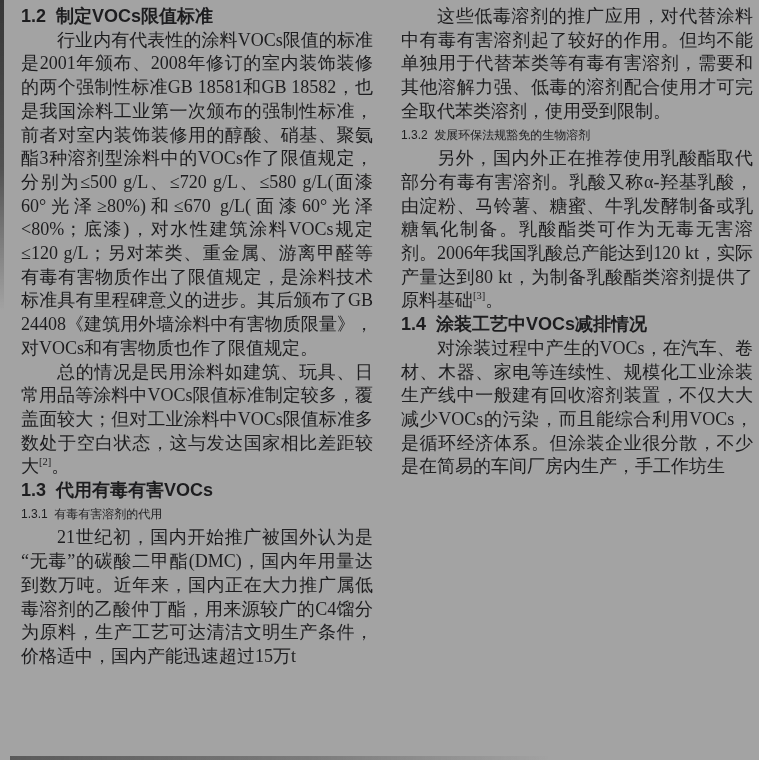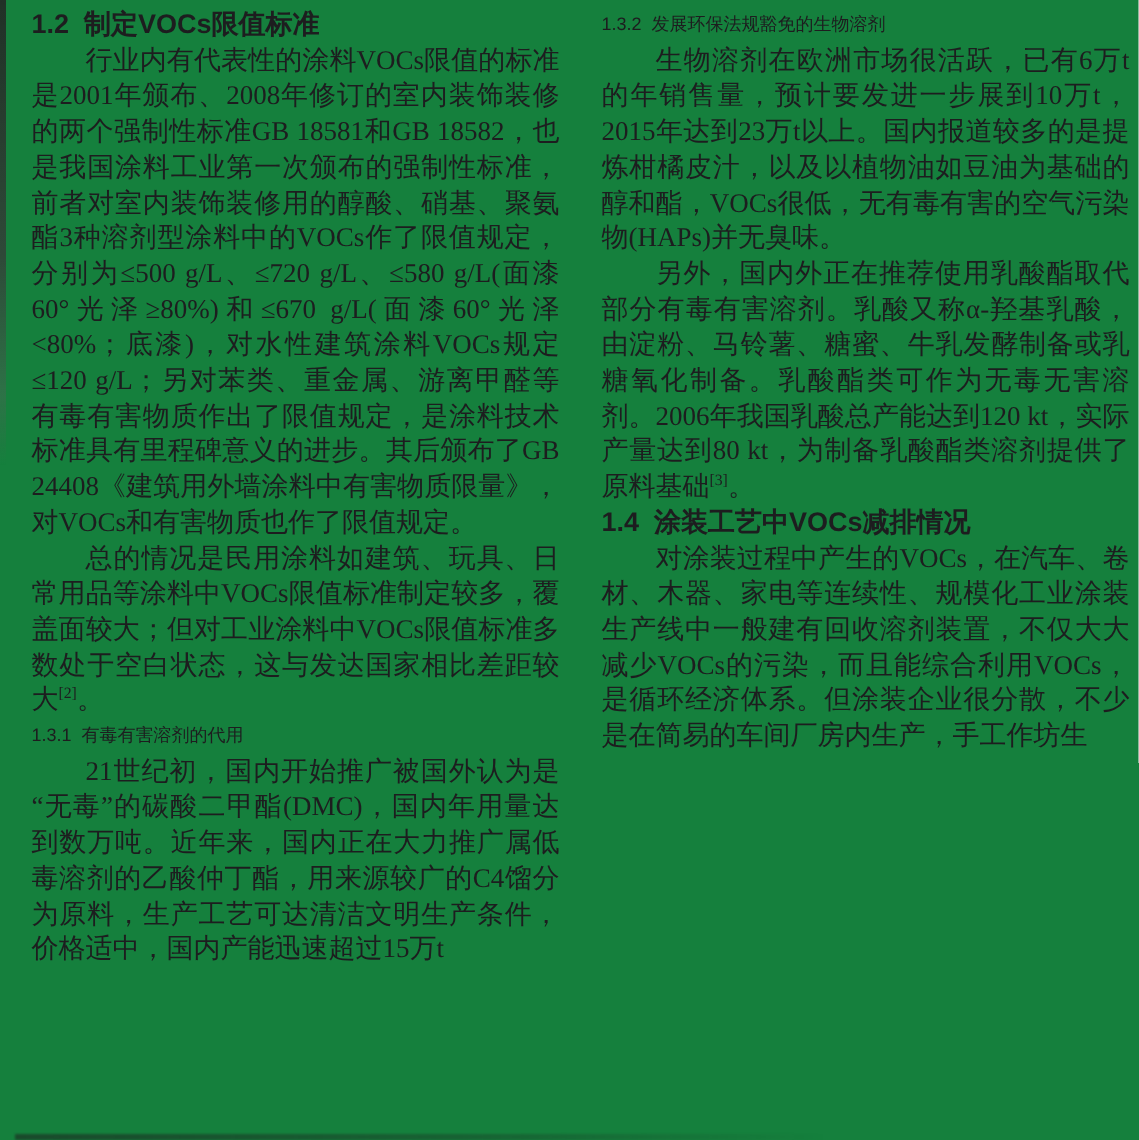--- a/index.html
+++ b/index.html
@@ -1,19 +1,19 @@
 <!DOCTYPE html>
 <html lang="zh"><head>
 <meta charset="utf-8">
 <style>
   html,body{margin:0;padding:0;background:#e9e9e9;}
   .scan-page{
     position:relative;
     width:759px;height:760px;
-    background:#15803d;
+    background:#a3a3a3;
     overflow:hidden;
     font-family:"Liberation Serif","DejaVu Serif",serif;
     color:#1d1d1f;
     box-sizing:border-box;
   }
   .columns{
     display:flex;
     gap:28px;
     padding:5px 7px 0 21px;
     box-sizing:border-box;
@@ -71,25 +71,26 @@
 </head>
 <body>
 
 <div class="scan-page">
   <div class="edge-artifact-left"></div>
   <div class="columns">
     <div class="col">
         <h2 class="heading"><span>1.2  制定VOCs限值标准</span></h2>
         <p class="para"><span>行业内有代表性的涂料VOCs限值的标准是2001年颁布、2008年修订的室内装饰装修的两个强制性标准GB 18581和GB 18582，也是我国涂料工业第一次颁布的强制性标准，前者对室内装饰装修用的醇酸、硝基、聚氨酯3种溶剂型涂料中的VOCs作了限值规定，分别为≤500 g/L、≤720 g/L、≤580 g/L(面漆60°光泽≥80%)和≤670 g/L(面漆60°光泽&lt;80%；底漆)，对水性建筑涂料VOCs规定≤120 g/L；另对苯类、重金属、游离甲醛等有毒有害物质作出了限值规定，是涂料技术标准具有里程碑意义的进步。其后颁布了GB 24408《建筑用外墙涂料中有害物质限量》，对VOCs和有害物质也作了限值规定。</span></p>
         <p class="para"><span>总的情况是民用涂料如建筑、玩具、日常用品等涂料中VOCs限值标准制定较多，覆盖面较大；但对工业涂料中VOCs限值标准多数处于空白状态，这与发达国家相比差距较大</span><sup class="cite">[2]</sup><span>。</span></p>
+        <h2 class="heading"><span>1.3  代用有毒有害VOCs</span></h2>
         <h3 class="subheading"><span>1.3.1  有毒有害溶剂的代用</span></h3>
         <p class="para"><span>21世纪初，国内开始推广被国外认为是“无毒”的碳酸二甲酯(DMC)，国内年用量达到数万吨。近年来，国内正在大力推广属低毒溶剂的乙酸仲丁酯，用来源较广的C4馏分为原料，生产工艺可达清洁文明生产条件，价格适中，国内产能迅速超过15万t</span></p>
       </div>
     <div class="col">
+        <p class="para"><span>这些低毒溶剂的推广应用，对代替涂料中有毒有害溶剂起了较好的作用。但均不能单独用于代替苯类等有毒有害溶剂，需要和其他溶解力强、低毒的溶剂配合使用才可完全取代苯类溶剂，使用受到限制。</span></p>
         <h3 class="subheading"><span>1.3.2  发展环保法规豁免的生物溶剂</span></h3>
-        <p class="para"><span>生物溶剂在欧洲市场很活跃，已有6万t的年销售量，预计要发进一步展到10万t，2015年达到23万t以上。国内报道较多的是提炼柑橘皮汁，以及以植物油如豆油为基础的醇和酯，VOCs很低，无有毒有害的空气污染物(HAPs)并无臭味。</span></p>
         <p class="para"><span>另外，国内外正在推荐使用乳酸酯取代部分有毒有害溶剂。乳酸又称α-羟基乳酸，由淀粉、马铃薯、糖蜜、牛乳发酵制备或乳糖氧化制备。乳酸酯类可作为无毒无害溶剂。2006年我国乳酸总产能达到120 kt，实际产量达到80 kt，为制备乳酸酯类溶剂提供了原料基础</span><sup class="cite">[3]</sup><span>。</span></p>
         <h2 class="heading"><span>1.4  涂装工艺中VOCs减排情况</span></h2>
         <p class="para"><span>对涂装过程中产生的VOCs，在汽车、卷材、木器、家电等连续性、规模化工业涂装生产线中一般建有回收溶剂装置，不仅大大减少VOCs的污染，而且能综合利用VOCs，是循环经济体系。但涂装企业很分散，不少是在简易的车间厂房内生产，手工作坊生</span></p>
       </div>
   </div>
   <div class="edge-artifact-bottom"></div>
 </div>
 
 </body></html>

